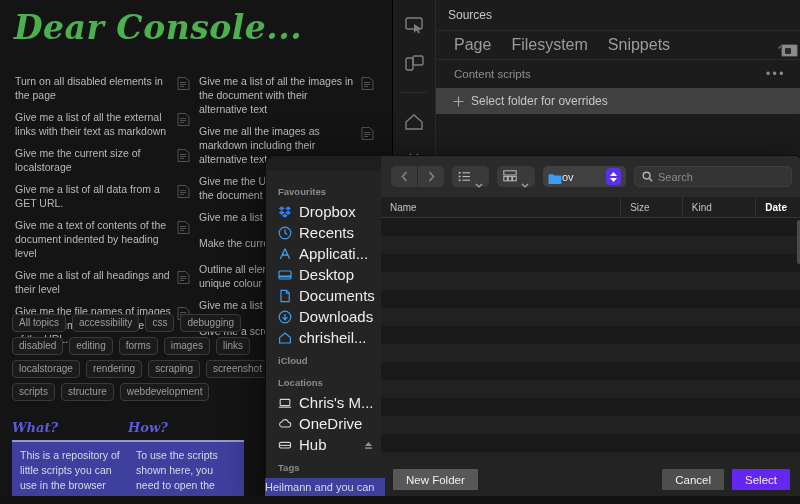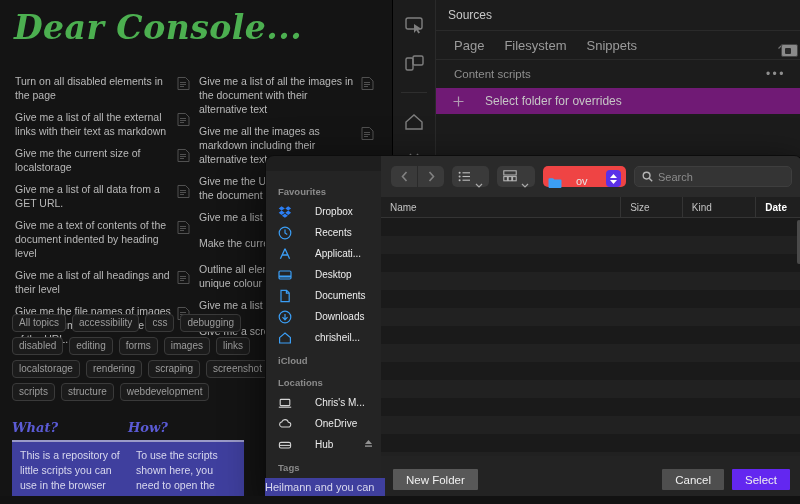--- a/index.html
+++ b/index.html
@@ -71,33 +71,33 @@
 
   .dt-main { position: absolute; left: 43px; top: 0; right: 0; height: 504px; }
   .dt-header {
     height: 31px; display: flex; align-items: center; padding-left: 12px;
     font-size: 12px; color: #c8c8c8; border-bottom: 1px solid #2a2a2a;
   }
   .dt-tabs {
     height: 29px; display: flex; align-items: center; gap: 20px;
     padding: 0 12px 0 18px; border-bottom: 1px solid #2a2a2a;
   }
-  .dt-tab { font-size: 13px; color: #9b9b9b; }
+  .dt-tab { font-size: 16px; color: #9b9b9b; }
   .dt-tabs .spacer { flex: 1; }
   .chev-up { width: 12px; height: 12px; opacity: .55; }
 
   .dt-section {
     height: 28px; display: flex; align-items: center;
     padding: 0 14px 0 18px; font-size: 11.5px; color: #8e8e8e;
   }
   .dt-section .spacer { flex: 1; }
   .dots { letter-spacing: 2.5px; color: #8e8e8e; font-size: 12px; }
   .dt-override {
-    height: 26px; background: #701a75; display: flex; align-items: center;
-    gap: 20px; padding-left: 16px; font-size: 12px; color: #c6c6c6;
+    height: 26px; background: #404040; display: flex; align-items: center;
+    gap: 6px; padding-left: 16px; font-size: 12px; color: #c6c6c6;
   }
   .plus-ico { width: 13px; height: 13px; opacity: .75; }
   .edge-chip {
     position: absolute; right: 2px; top: 44px; width: 17px; height: 13px;
     background: #8a8a8a; border-radius: 2px; border: 1px solid #444;
   }
   .edge-chip i {
     position: absolute; left: 3px; top: 3px; width: 6px; height: 6px;
     background: #2a2a2a; border-radius: 1px; display: block;
   }
@@ -122,22 +122,22 @@
   .navbtn:first-child { border-radius: 5px 0 0 5px; }
   .navbtn:last-child { border-radius: 0 5px 5px 0; margin-left: 1px; }
   .navbtn svg { opacity: .45; }
   .segbtn {
     height: 21px; background: #3a3a3a; border-radius: 5px;
     display: flex; align-items: center; gap: 4px; padding: 0 6px;
   }
   .segbtn .gl { opacity: .8; }
   .caret { width: 8px; height: 5px; opacity: .75; }
   .pathbtn {
-    flex: 1; height: 21px; background: #ef4444; border-radius: 5px;
-    display: flex; align-items: flex-end; gap: 14px; padding: 0 4px 0 5px;
+    flex: 1; height: 21px; background: #404040; border-radius: 5px;
+    display: flex; align-items: center; gap: 0; padding: 0 4px 0 5px;
     position: relative; max-width: 255px;
   }
   .folder-ico { width: 14px; height: 12px; }
   .pathbtn .lbl { font-size: 11px; color: #e6e6e6; flex: 1; }
   .stepper {
     width: 15px; height: 17px; border-radius: 4px; background: #5b30e8;
     display: flex; flex-direction: column; align-items: center;
     justify-content: center; gap: 2px; margin-right: 1px;
   }
   .searchbox {
@@ -149,22 +149,22 @@
 
   .dlg-sidebar {
     position: absolute; left: 0; top: 15px; width: 115px; height: 349px;
     background: #242424; padding-top: 8px; overflow: hidden;
   }
   .sb-head {
     font-size: 9.5px; color: #8a8a8a; padding: 7px 0 4px 12px;
     font-weight: bold;
   }
   .sb-item {
-    height: 21px; display: flex; align-items: center; gap: 23px;
-    padding-left: 12px; font-size: 10px; color: #ededed;
+    height: 21px; display: flex; align-items: center; gap: 7px;
+    padding-left: 12px; font-size: 15px; color: #ededed;
   }
   .sb-item .si { width: 14px; height: 14px; flex: 0 0 14px;
                  display: flex; align-items: center; justify-content: center; }
   .sb-item .eject { margin-left: auto; margin-right: 8px; opacity: .65; }
   .tagdot { width: 9px; height: 9px; border-radius: 50%; }
   .tagdot.hollow { border: 1.3px solid #8d8d8d; }
   .tagdot.red { background: #e4564a; }
 
   .dlg-list {
     position: absolute; left: 115px; top: 41px; right: 0; bottom: 47px;

